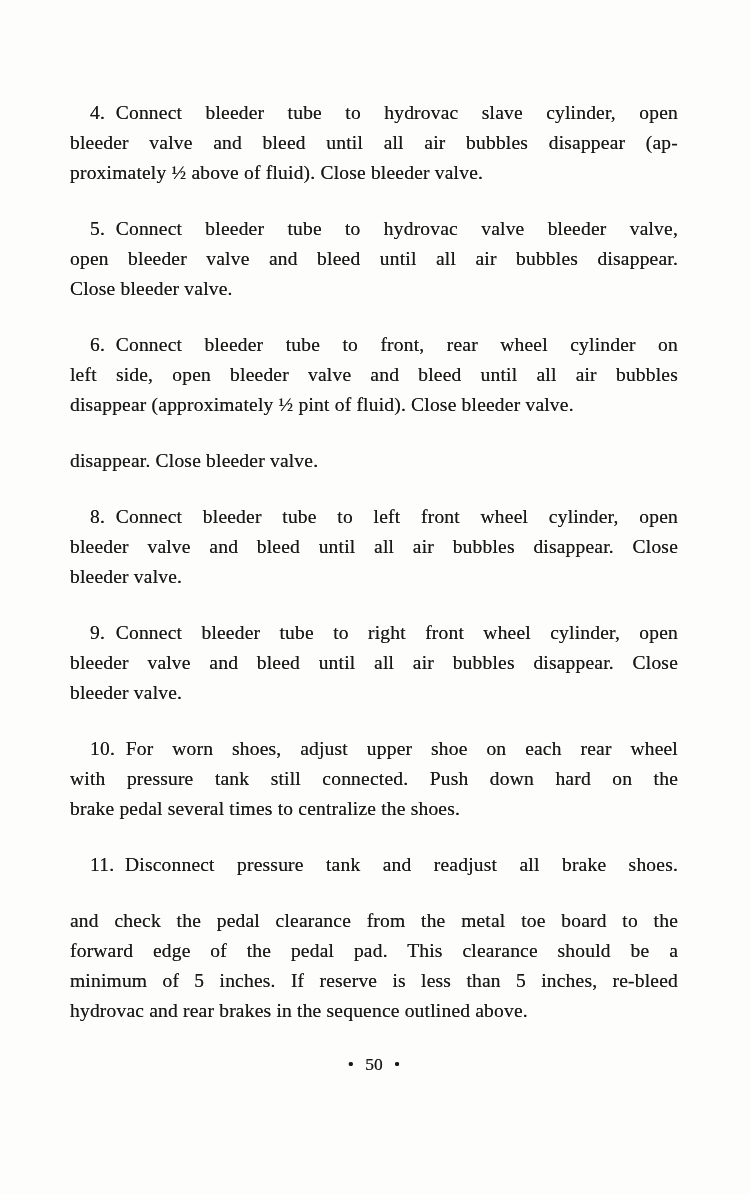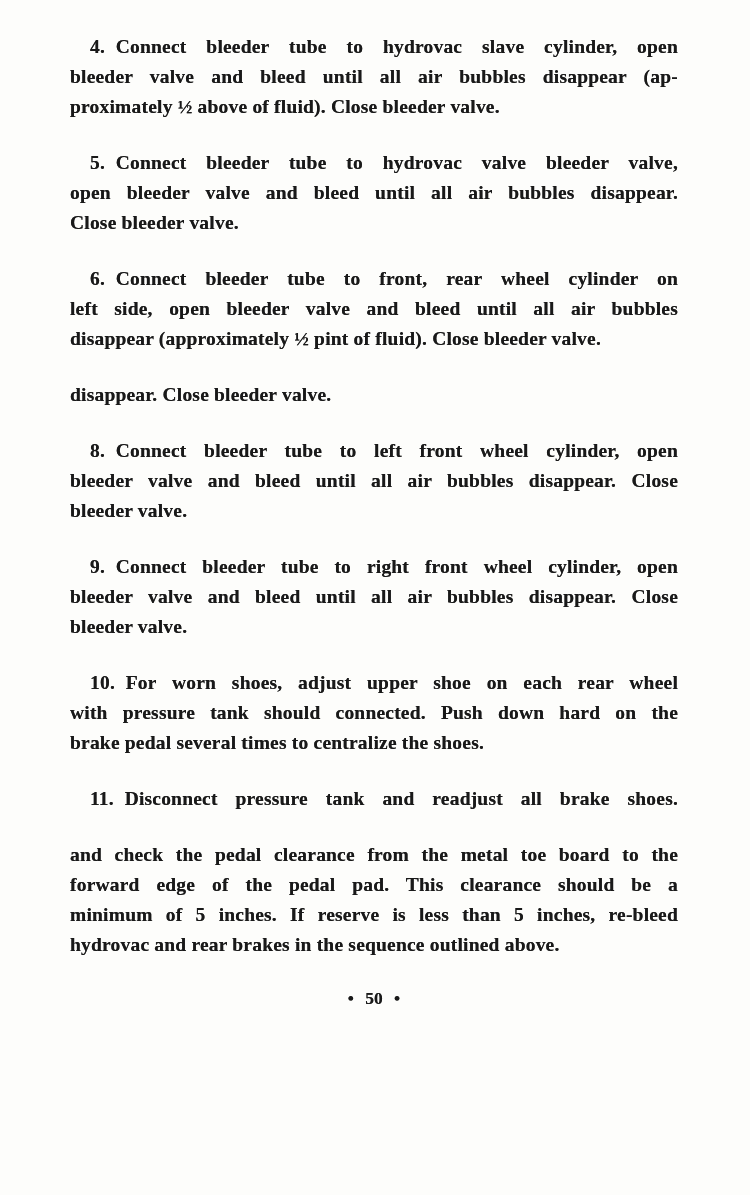--- a/index.html
+++ b/index.html
@@ -9,22 +9,21 @@
   body {
     width: 750px;
     height: 1195px;
     overflow: hidden;
     font-family: "Liberation Serif", "DejaVu Serif", serif;
   }
   .page {
     box-sizing: border-box;
     width: 750px;
     height: 1195px;
-    padding: 32px 72px 0 70px;
-    font-weight: bold;
+    padding: 98px 72px 0 70px;
   }
   .para {
     margin: 0 0 26px 0;
   }
   .line {
     display: block;
     font-size: 19.5px;
     line-height: 30px;
     text-align: justify;
     text-align-last: justify;
@@ -79,21 +78,21 @@
   <div class="line">bleeder valve and bleed until all air bubbles disappear. Close</div>
         <div class="line last">bleeder valve.</div>
       </div>
       <div class="para">
     <div class="line first"><span class="num">9.</span><span class="txt">Connect bleeder tube to right front wheel cylinder, open</span></div>
   <div class="line">bleeder valve and bleed until all air bubbles disappear. Close</div>
         <div class="line last">bleeder valve.</div>
       </div>
       <div class="para">
     <div class="line first"><span class="num">10.</span><span class="txt">For worn shoes, adjust upper shoe on each rear wheel</span></div>
-  <div class="line">with pressure tank should connected. Push down hard on the</div>
+  <div class="line">with pressure tank still connected. Push down hard on the</div>
         <div class="line last">brake pedal several times to centralize the shoes.</div>
       </div>
       <div class="para">
     <div class="line first"><span class="num">11.</span><span class="txt">Disconnect pressure tank and readjust all brake shoes.</span></div>
   </div>
       <div class="para">
   <div class="line">and check the pedal clearance from the metal toe board to the</div>
         <div class="line">forward edge of the pedal pad. This clearance should be a</div>
         <div class="line">minimum of 5 inches. If reserve is less than 5 inches, re-bleed</div>
         <div class="line last">hydrovac and rear brakes in the sequence outlined above.</div>

